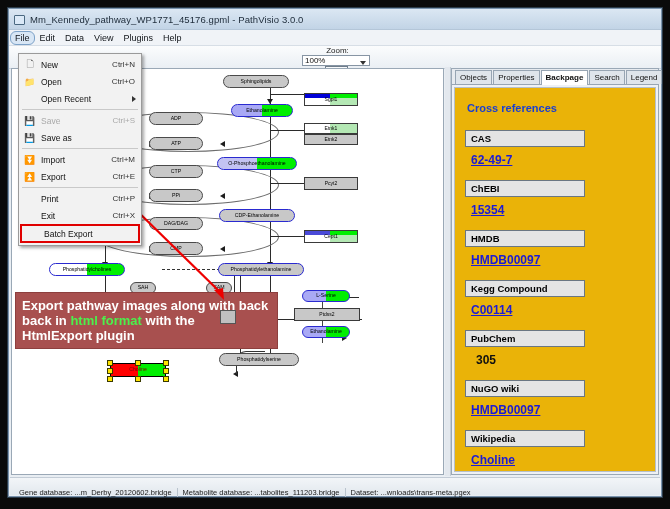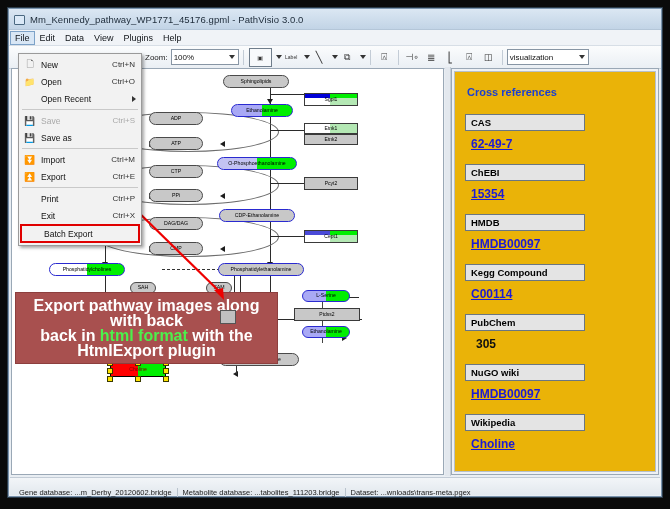--- a/index.html
+++ b/index.html
@@ -5,24 +5,24 @@
   html,body{margin:0;padding:0;}
   body{width:670px;height:509px;background:#0a0a0a;font-family:"Liberation Sans",sans-serif;overflow:hidden;}
   #app{position:absolute;left:8px;top:8px;width:654px;height:489px;background:#e9eef3;border:1px solid #7a93ad;box-sizing:border-box;box-shadow:0 0 0 1px #2a3a48;}
   
   .titlebar{height:20px;background:linear-gradient(#dbe7f3,#c2d4e6);display:flex;align-items:center;padding:0 4px;border-bottom:1px solid #b4c6d8;position:relative;}
   .tb-icon{width:12px;height:12px;margin-right:5px;position:relative;flex:0 0 auto;}
   .tb-icon:before{content:"";position:absolute;left:1px;top:2px;width:9px;height:8px;border:1px solid #4a6880;border-radius:1px;background:#dbe9f7;}
   .tb-title{font-size:9.5px;color:#1c2a38;white-space:nowrap;letter-spacing:.1px;}
   
   .menubar{height:15px;background:#f0f3f7;display:flex;align-items:center;padding:0 1px;border-bottom:1px solid #d7dee6;}
-  .menu-item{font-size:9px;color:#11151a;padding:1px 5px;line-height:12px;}
+  .menu-item{font-size:9px;color:#11151a;padding:1px 5px;line-height:12px;border-radius:6px;}
   .menu-item.active{background:#d8e6f5;border:1px solid #7da2c8;padding:0 4px;}
   
-  .toolbar{height:22px;background:linear-gradient(#fbfcfd,#eaeff4);display:flex;align-items:center;border-bottom:1px solid #c8d2dc;padding-left:2px;position:relative;}
+  .toolbar{height:22px;background:linear-gradient(#fbfcfd,#eaeff4);display:flex;align-items:center;border-bottom:1px solid #c8d2dc;padding-left:2px;position:relative;flex-direction:column;}
   .tb-sep{width:1px;height:15px;background:#c3ccd6;margin:0 4px;}
   .zoomlbl{font-size:8px;color:#222;margin:0 3px 0 6px;}
   .combo{height:14px;border:1px solid #8795a4;background:#fff;display:flex;align-items:center;font-size:8px;color:#111;padding:0 2px;position:relative;}
   .combo .arrow{position:absolute;right:3px;top:5px;border-left:3px solid transparent;border-right:3px solid transparent;border-top:4px solid #333;}
   .tbtn{height:17px;min-width:17px;display:flex;align-items:center;justify-content:center;font-size:7px;color:#333;margin:0 1px;position:relative;}
   .tbtn.boxed{border:1px solid #6f7d8b;background:#f7f9fb;padding:0 2px;}
   .caret{border-left:3px solid transparent;border-right:3px solid transparent;border-top:4px solid #333;margin-left:3px;}
   
   .bodywrap{position:absolute;left:1px;top:58px;right:1px;bottom:20px;display:flex;}
   .canvaswrap{position:relative;flex:1 1 auto;background:#fff;border:1px solid #9aa8b6;margin:1px;overflow:hidden;}
@@ -58,21 +58,21 @@
   .gene{border:1.2px solid #3a3a3a;background:#c8c8c8;font-size:5px;}
   .seg{position:absolute;top:0;bottom:0;}
   .lbl{position:relative;z-index:3;white-space:nowrap;}
   .edge{position:absolute;background:#2b2b2b;}
   .ar{position:absolute;width:0;height:0;}
   .ar-d{border-left:3px solid transparent;border-right:3px solid transparent;border-top:5px solid #1d1d1d;}
   .ar-l{border-top:3px solid transparent;border-bottom:3px solid transparent;border-right:5px solid #1d1d1d;}
   .ar-r{border-top:3px solid transparent;border-bottom:3px solid transparent;border-left:5px solid #1d1d1d;}
   .ar-u{border-left:3px solid transparent;border-right:3px solid transparent;border-bottom:5px solid #1d1d1d;}
   .ellipse{position:absolute;border:1px solid #6d6d6d;border-radius:50%;}
-  .callout{position:absolute;background:#a8504f;border:1px solid #8d3f3e;color:#fff;font-weight:bold;font-size:16px;text-align:center;line-height:15px;padding:5px 6px;z-index:40;}
+  .callout{position:absolute;background:#a8504f;border:1px solid #8d3f3e;color:#fff;font-weight:bold;font-size:13px;text-align:left;line-height:15px;padding:5px 6px;z-index:40;}
   .callout .hl{color:#4cf04c;}
   .redarrow{position:absolute;z-index:50;}
   .handle{position:absolute;width:4px;height:4px;background:#ffe400;border:1px solid #3a3a00;}
   .selbox{position:absolute;z-index:30;}
 </style>
 </head>
 <body>
 
 <div id="app">
 
@@ -328,20 +328,27 @@
         <div>
           <span>back in </span><span class="hl">html format</span><span> with the</span>
         </div>
         <div>HtmlExport plugin</div>
       </div>
 
     </div>
 
     <div class="sb-grip"></div>
     <div class="sidebar">
+      <div class="tabs">
+        <div class="tab">Objects</div>
+        <div class="tab">Properties</div>
+        <div class="tab sel">Backpage</div>
+        <div class="tab">Search</div>
+        <div class="tab">Legend</div>
+      </div>
       <div class="sbcontent">
         <div class="xref-title">Cross references</div>
 
         <div class="xref-blk">
           <div class="xref-hdr">CAS</div>
           <a class="xref-val">62-49-7</a>
         </div>
         <div class="xref-blk">
           <div class="xref-hdr">ChEBI</div>
           <a class="xref-val">15354</a>

